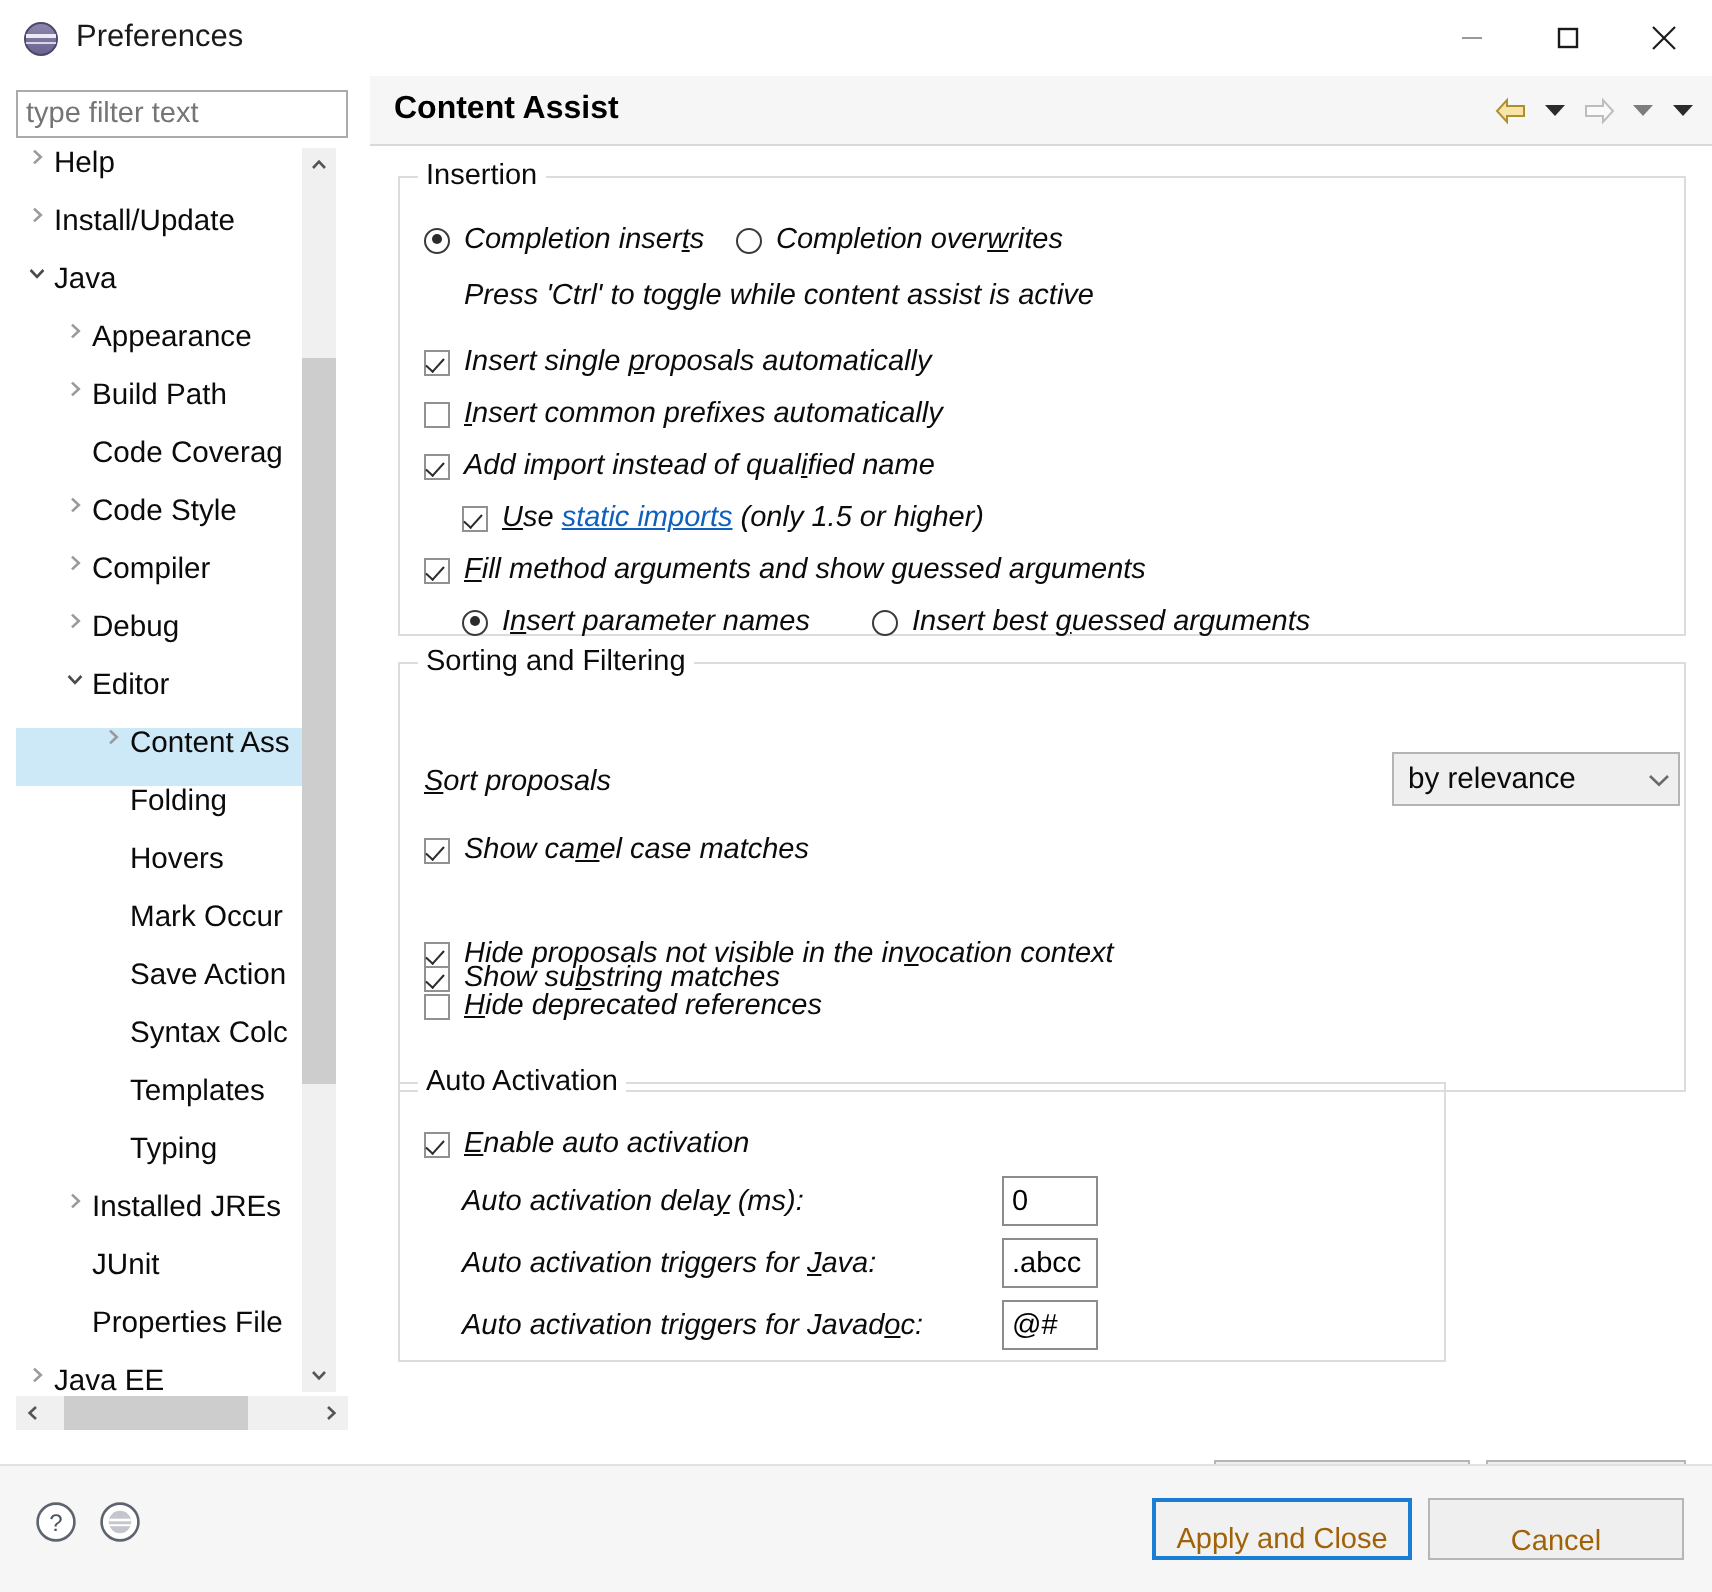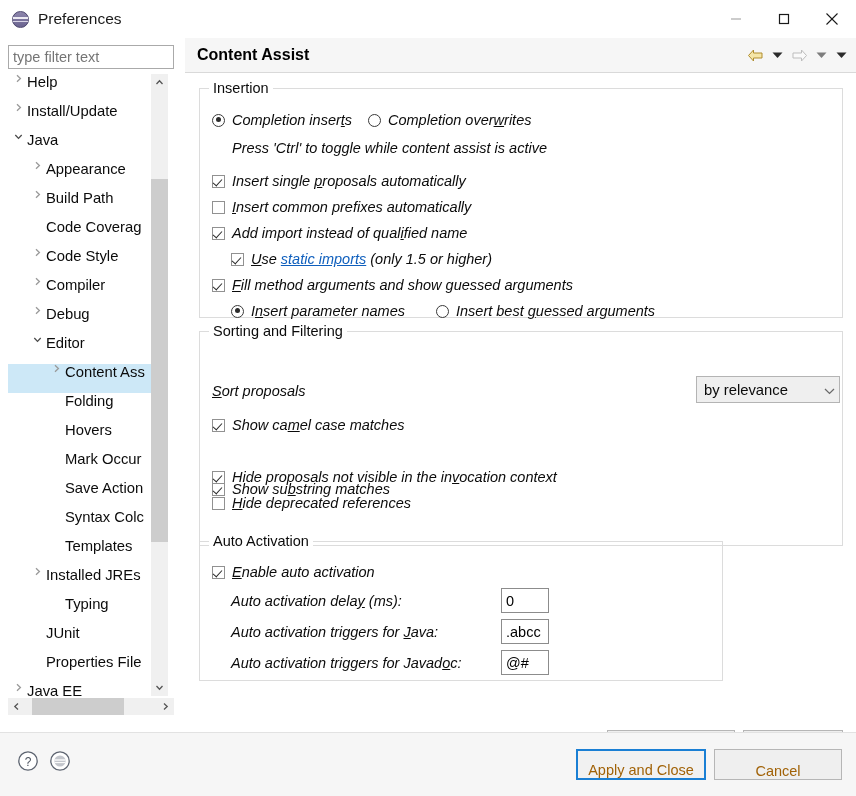--- a/index.html
+++ b/index.html
@@ -345,31 +345,31 @@
           <span class="tlabel">Save Action</span>
         </div>
         <div class="trow" style="padding-left: 40px;">
           <span class="tw"></span>
           <span class="tlabel">Syntax Colc</span>
         </div>
         <div class="trow" style="padding-left: 40px;">
           <span class="tw"></span>
           <span class="tlabel">Templates</span>
         </div>
+        <div class="trow" style="padding-left: 40px;">
+          <span class="tw"></span>
+          <span class="tlabel">Typing</span>
+        </div>
         <div class="trow" style="padding-left: 21px;">
           <span class="tw">
             <svg width="9" height="9" viewBox="0 0 9 9">
               <polyline points="3,1.3 6.4,4.5 3,7.7" fill="none" stroke="#9a9a9a" stroke-width="1.3"></polyline>
             </svg>
           </span>
           <span class="tlabel">Installed JREs</span>
-        </div>
-        <div class="trow" style="padding-left: 40px;">
-          <span class="tw"></span>
-          <span class="tlabel">Typing</span>
         </div>
         <div class="trow" style="padding-left: 21px;">
           <span class="tw"></span>
           <span class="tlabel">JUnit</span>
         </div>
         <div class="trow" style="padding-left: 21px;">
           <span class="tw"></span>
           <span class="tlabel">Properties File</span>
         </div>
         <div class="trow" style="padding-left: 2px;">

